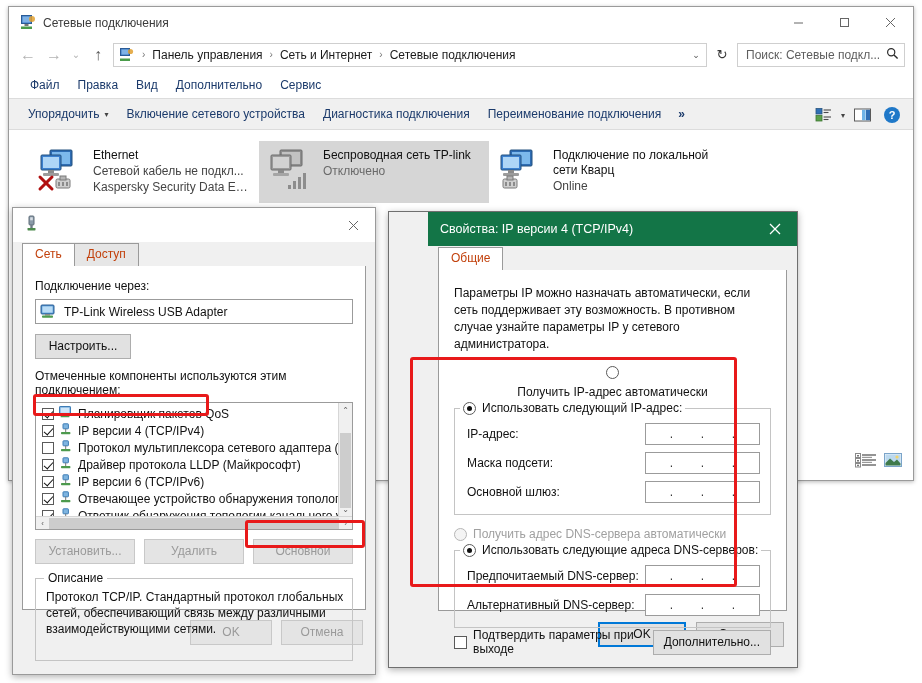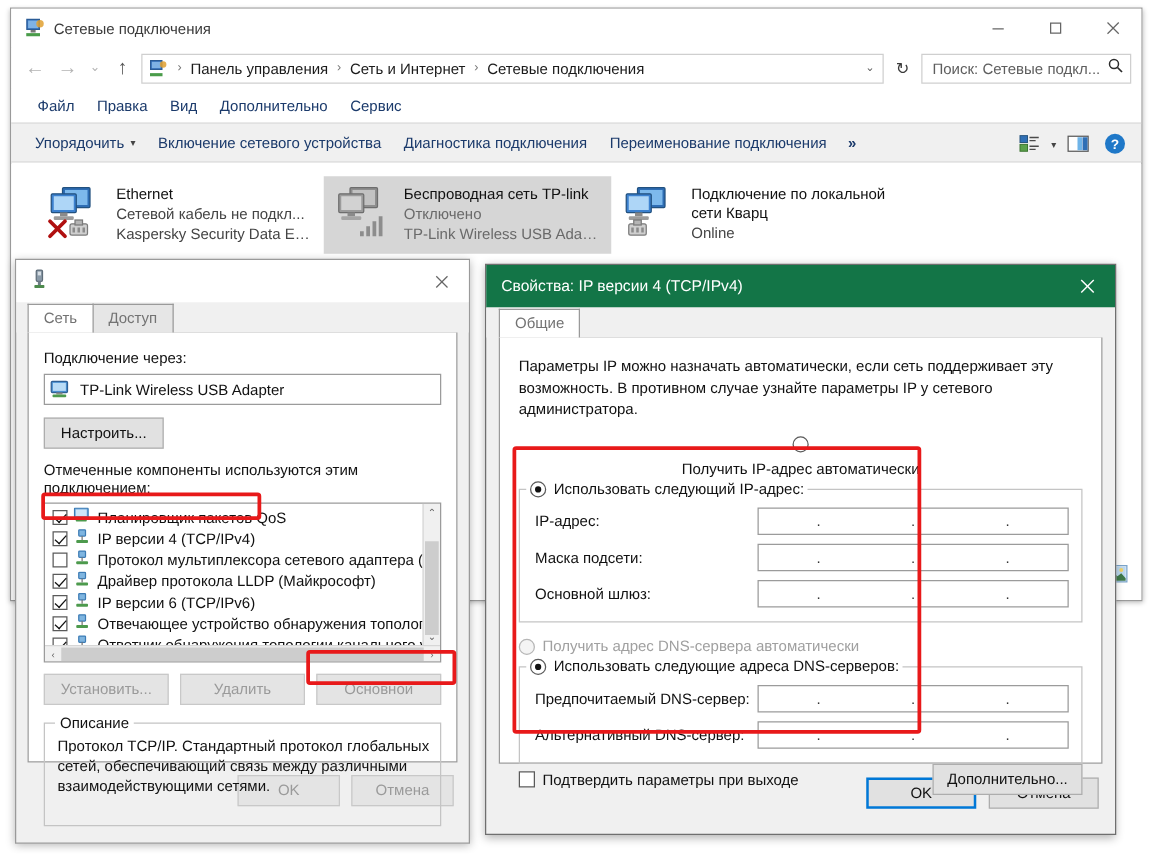--- a/index.html
+++ b/index.html
@@ -241,21 +241,21 @@
     align-items: flex-end;
     position: relative;
     z-index: 2;
   }
   .tab {
     font-size: 12px;
     padding: 3px 12px 4px 12px;
     border: 1px solid #9a9a9a;
     border-bottom: none;
     background: #e6e6e6;
-    color: #737373;
+    color: #c2410c;
     margin-right: -1px;
     line-height: 15px;
   }
   .tab.active {
     background: #ffffff;
     position: relative;
     z-index: 3;
   }
   .tab-body {
     background: #ffffff;
@@ -605,21 +605,20 @@
                 <rect x="21" y="38" width="3" height="4"></rect>
                 <rect x="26" y="34" width="3" height="8"></rect>
                 <rect x="31" y="30" width="3" height="12"></rect>
                 <rect x="36" y="26" width="3" height="16"></rect>
               </g>
             </svg>
           </span>
           <div class="conn-txt">
             <span class="conn-name">Беспроводная сеть TP-link</span>
             <span class="conn-sub dim">Отключено</span>
-            <span class="conn-sub dim">TP-Link Wireless USB Adap...</span>
           </div>
         </div>
 
         <div class="conn-tile">
           <span class="conn-ico">
             <svg width="48" height="46" viewBox="0 0 48 46">
               <rect x="13" y="3" width="22" height="16" rx="1" fill="#2e6db4" stroke="#22517f"></rect>
               <rect x="15" y="5" width="18" height="12" fill="#7db9ec"></rect>
               <rect x="4" y="8" width="20" height="15" rx="1" fill="#3c81cf" stroke="#22517f"></rect>
               <rect x="6" y="10" width="16" height="11" fill="#aed6f7"></rect>
@@ -826,21 +825,21 @@
     <div style="display:flex; justify-content:flex-end; gap:9px; padding:10px 12px 0 0;">
       <div class="btn disabled" style="width:82px;">OK</div>
       <div class="btn disabled" style="width:82px;">Отмена</div>
     </div>
   </div>
 
   <div class="redbox" style="left:33px; top:394px; width:176px; height:22px;"></div>
 
   <div class="redbox" style="left:245px; top:520px; width:120px; height:28px;"></div>
 
-  <div class="dialog" style="left:388px; top:211px; width:505px; height:457px; border-color:#6f6f6f;">
+  <div class="dialog" style="left:388px; top:211px; width:410px; height:457px; border-color:#6f6f6f;padding-left:39px;">
 
     <div class="dlg-title-green">
       <span class="dlg-title-text" style="margin-left:12px;">Свойства: IP версии 4 (TCP/IPv4)</span>
       <div class="dlg-close">
         <svg width="12" height="12" viewBox="0 0 12 12">
             <line x1="1" y1="1" x2="11" y2="11" stroke="#fff" stroke-width="1.2"></line>
             <line x1="11" y1="1" x2="1" y2="11" stroke="#fff" stroke-width="1.2"></line>
           </svg>
       </div>
     </div>

